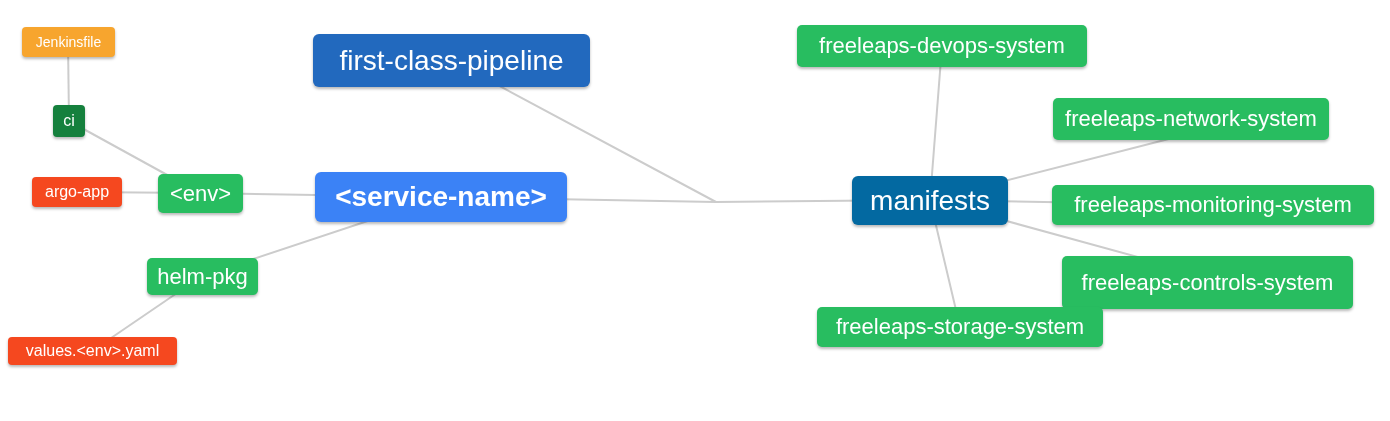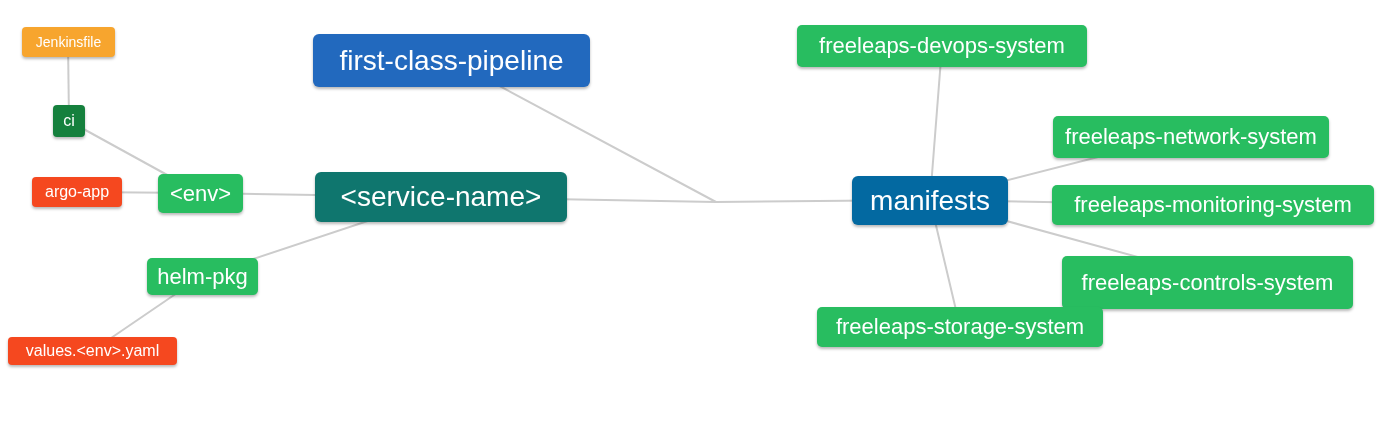--- a/index.html
+++ b/index.html
@@ -36,21 +36,21 @@
   .n-ci          { left: 53px;  top: 105px; width: 32px;  height: 32px; font-size: 16px; padding: 0 6px; }
   .n-argo-app    { left: 32px;  top: 177px; width: 90px;  height: 30px; font-size: 16px; }
   .n-env         { left: 158px; top: 174px; width: 85px;  height: 39px; }
   .n-helm-pkg    { left: 147px; top: 258px; width: 111px; height: 37px; }
   .n-values      { left: 8px;   top: 337px; width: 169px; height: 28px; font-size: 16px; }
   .n-fcp         { left: 313px; top: 34px;  width: 277px; height: 53px; }
   .n-service     { left: 315px; top: 172px; width: 252px; height: 50px; }
   .n-root        { left: 585px; top: 168px; width: 262px; height: 69px; }
   .n-manifests   { left: 852px; top: 176px; width: 156px; height: 49px; }
   .n-devops      { left: 797px; top: 25px;  width: 290px; height: 42px; }
-  .n-network     { left: 1053px;top: 116px; width: 276px; height: 42px; }
+  .n-network     { left: 1053px;top: 98px; width: 276px; height: 42px; }
   .n-monitoring  { left: 1052px;top: 185px; width: 322px; height: 40px; }
   .n-controls    { left: 1062px;top: 256px; width: 291px; height: 53px; }
   .n-storage     { left: 817px; top: 307px; width: 286px; height: 40px; }
 </style>
 </head>
 <body style="background: rgb(255, 255, 255); --edge-color: #cccccc;">
 
 <div id="canvas">
 
   <svg id="edges" width="1390" height="421" aria-hidden="true">
@@ -70,21 +70,21 @@
     <line x1="930" y1="200" x2="960" y2="327"></line>
   </svg>
 
   <div class="node size-sm n-jenkinsfile" style="background-color: rgb(247, 165, 46); color: rgb(255, 255, 255);">Jenkinsfile</div>
   <div class="node size-sm n-ci" style="background-color: #15803d; color: rgb(255, 255, 255);">ci</div>
   <div class="node size-sm n-argo-app" style="background-color: rgb(245, 72, 31); color: rgb(255, 255, 255);">argo-app</div>
   <div class="node size-md n-env" style="background-color: rgb(40, 189, 96); color: rgb(255, 255, 255);">&lt;env&gt;</div>
   <div class="node size-md n-helm-pkg" style="background-color: rgb(40, 189, 96); color: rgb(255, 255, 255);">helm-pkg</div>
   <div class="node size-sm n-values" style="background-color: rgb(245, 72, 31); color: rgb(255, 255, 255);">values.&lt;env&gt;.yaml</div>
   <div class="node size-lg n-fcp" style="background-color: rgb(34, 105, 190); color: rgb(255, 255, 255);">first-class-pipeline</div>
-  <div class="node size-lg n-service" style="background-color: #0f766e; color: rgb(255, 255, 255);">&lt;service-name&gt;</div>
+  <div class="node size-lg n-service" style="background-color: #3b82f6; color: rgb(255, 255, 255); font-weight: bold;">&lt;service-name&gt;</div>
   <div class="node size-lg n-manifests" style="background-color: #0369a1; color: rgb(255, 255, 255);">manifests</div>
   <div class="node size-md n-devops" style="background-color: rgb(40, 189, 96); color: rgb(255, 255, 255);">freeleaps-devops-system</div>
   <div class="node size-md n-network" style="background-color: rgb(40, 189, 96); color: rgb(255, 255, 255);">freeleaps-network-system</div>
   <div class="node size-md n-monitoring" style="background-color: rgb(40, 189, 96); color: rgb(255, 255, 255);">freeleaps-monitoring-system</div>
   <div class="node size-md n-controls" style="background-color: rgb(40, 189, 96); color: rgb(255, 255, 255);">freeleaps-controls-system</div>
   <div class="node size-md n-storage" style="background-color: rgb(40, 189, 96); color: rgb(255, 255, 255);">freeleaps-storage-system</div>
 
 </div>
 
 </body></html>

